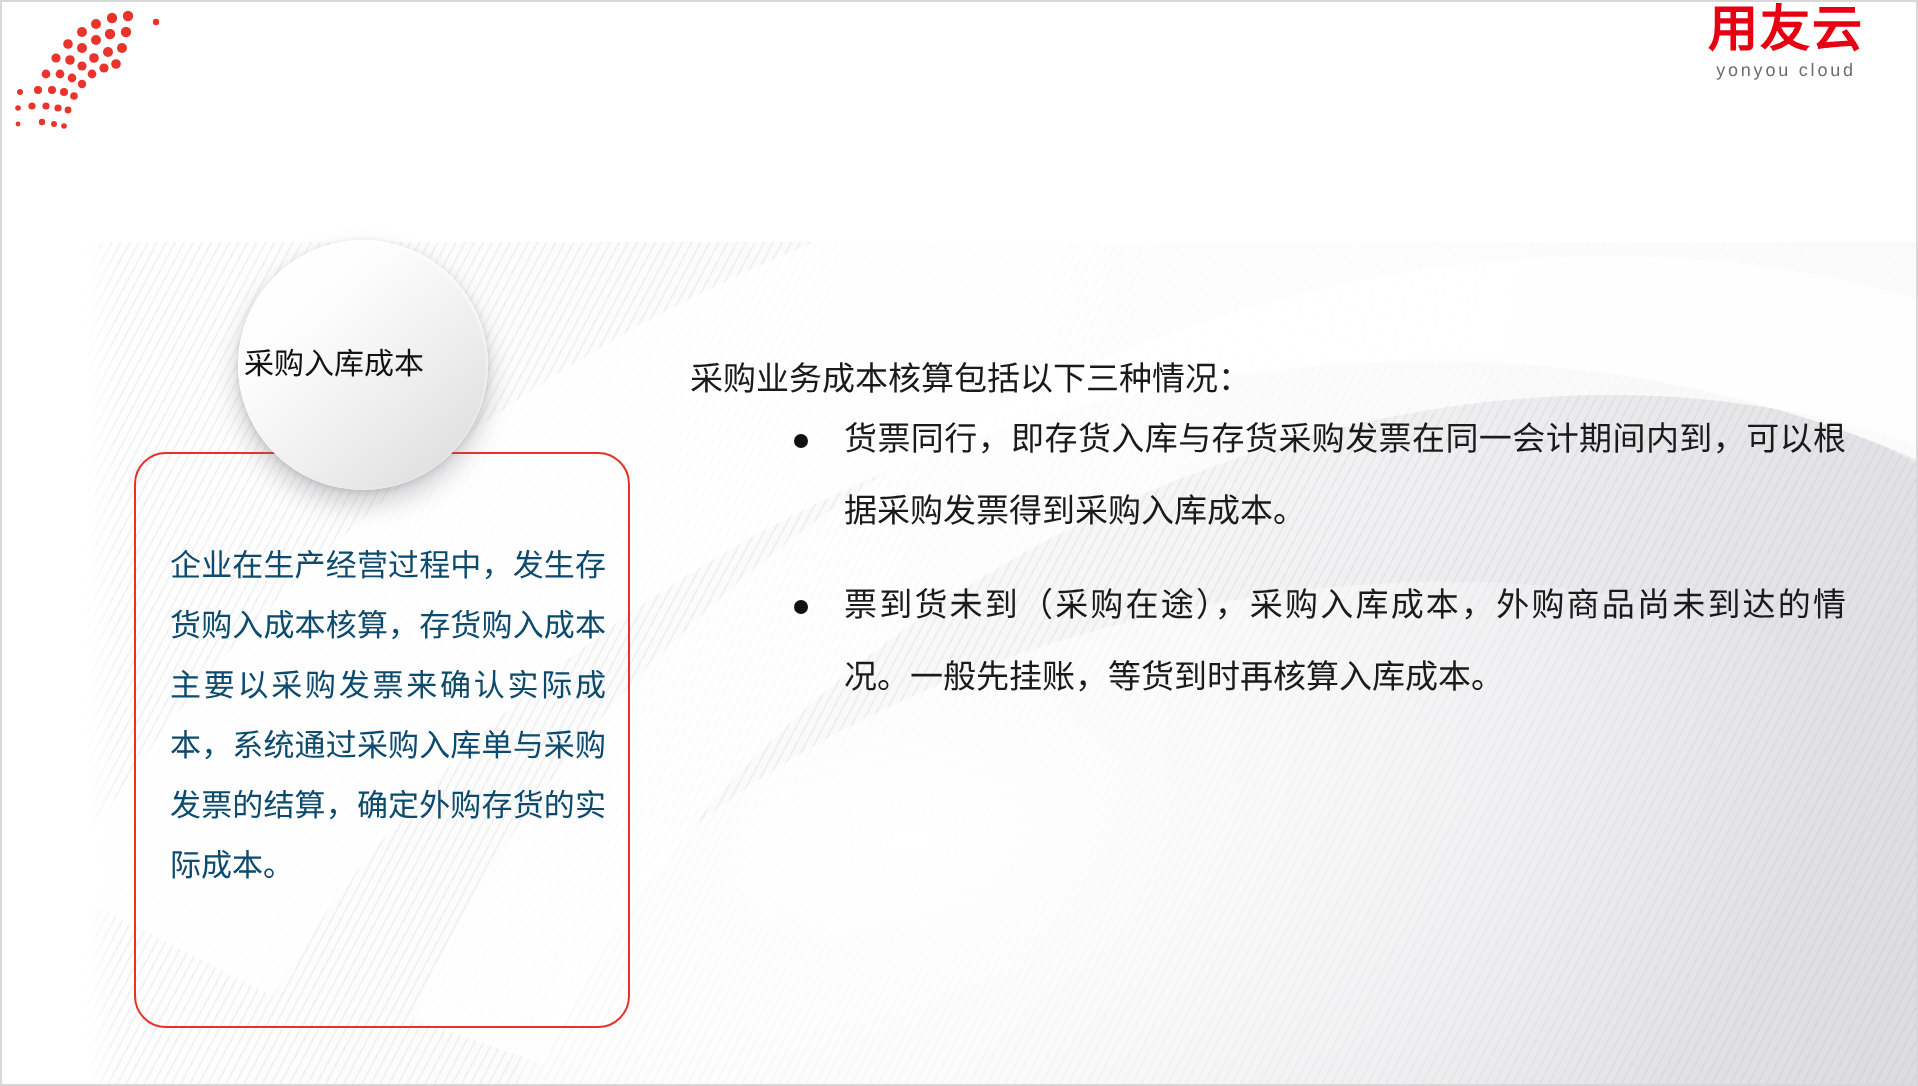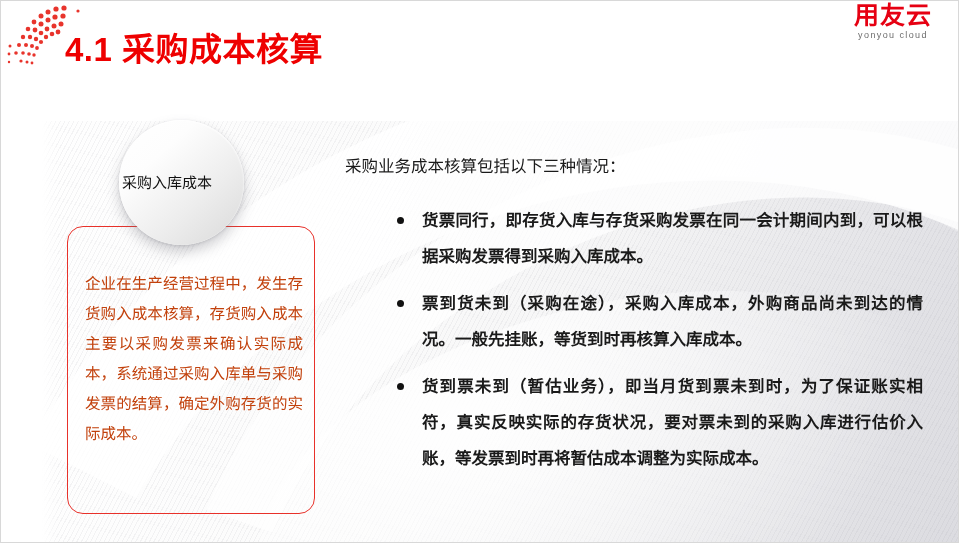--- a/index.html
+++ b/index.html
@@ -156,21 +156,21 @@
     box-sizing: border-box;
     background: transparent;
   }
   .left-card-text {
     position: absolute;
     left: 84px;
     top: 268px;
     width: 218px;
     font-size: 15.5px;
     line-height: 30px;
-    color: #c2410c;
+    color: #0c4a6e;
     text-align: justify;
     text-justify: inter-ideograph;
     font-family: "Liberation Sans", "DejaVu Sans", sans-serif;
   }
 
   .circle-badge {
     position: absolute;
     left: 118px;
     top: 119px;
     width: 125px;
@@ -193,33 +193,32 @@
     font-size: 15px;
     line-height: 23px;
     color: #121212;
     font-family: "Liberation Sans", "DejaVu Sans", sans-serif;
   }
 
   
   .content-intro {
     position: absolute;
     left: 344px;
-    top: 152px;
+    top: 176px;
     font-size: 16.5px;
     line-height: 26px;
     color: #1a1a1a;
     white-space: nowrap;
     font-family: "Liberation Sans", "DejaVu Sans", sans-serif;
   }
   .bullet-list {
     position: absolute;
     left: 392px;
     top: 201px;
     width: 530px;
-    font-weight: bold;
   }
   .bullet-item {
     position: relative;
     padding-left: 29px;
     margin-bottom: 11px;
     font-size: 16.5px;
     line-height: 36px;
     color: #1a1a1a;
     text-align: justify;
     text-justify: inter-ideograph;
@@ -290,21 +289,20 @@
         <circle cx="33" cy="54" r="1.7"></circle>
       <circle cx="31" cy="62" r="1.4"></circle>
 
       <circle cx="9" cy="45" r="1.5"></circle>
         <circle cx="8" cy="53" r="1.4"></circle>
       <circle cx="8" cy="61" r="1.2"></circle>
       <circle cx="77" cy="10" r="1.6"></circle>
     </g>
   </svg>
 
-  <div class="slide-title">4.1 采购成本核算</div>
 
   <div class="logo">
     <div class="logo-cn">用友云</div>
     <div class="logo-en">yonyou cloud</div>
   </div>
 
   <div class="left-card"></div>
 
   <div class="circle-badge">
     <div class="circle-badge-label">采购入库成本</div>
@@ -316,19 +314,15 @@
 
   <div class="bullet-list">
     <div class="bullet-item">
       <span class="bullet-dot"></span>
       <span>货票同行，即存货入库与存货采购发票在同一会计期间内到，可以根据采购发票得到采购入库成本。</span>
     </div>
     <div class="bullet-item">
       <span class="bullet-dot"></span>
       <span>票到货未到（采购在途），采购入库成本，外购商品尚未到达的情况。一般先挂账，等货到时再核算入库成本。</span>
     </div>
-    <div class="bullet-item">
-      <span class="bullet-dot"></span>
-      <span>货到票未到（暂估业务），即当月货到票未到时，为了保证账实相符，真实反映实际的存货状况，要对票未到的采购入库进行估价入账，等发票到时再将暂估成本调整为实际成本。</span>
-    </div>
   </div>
 
 </div>
 
 </body></html>

